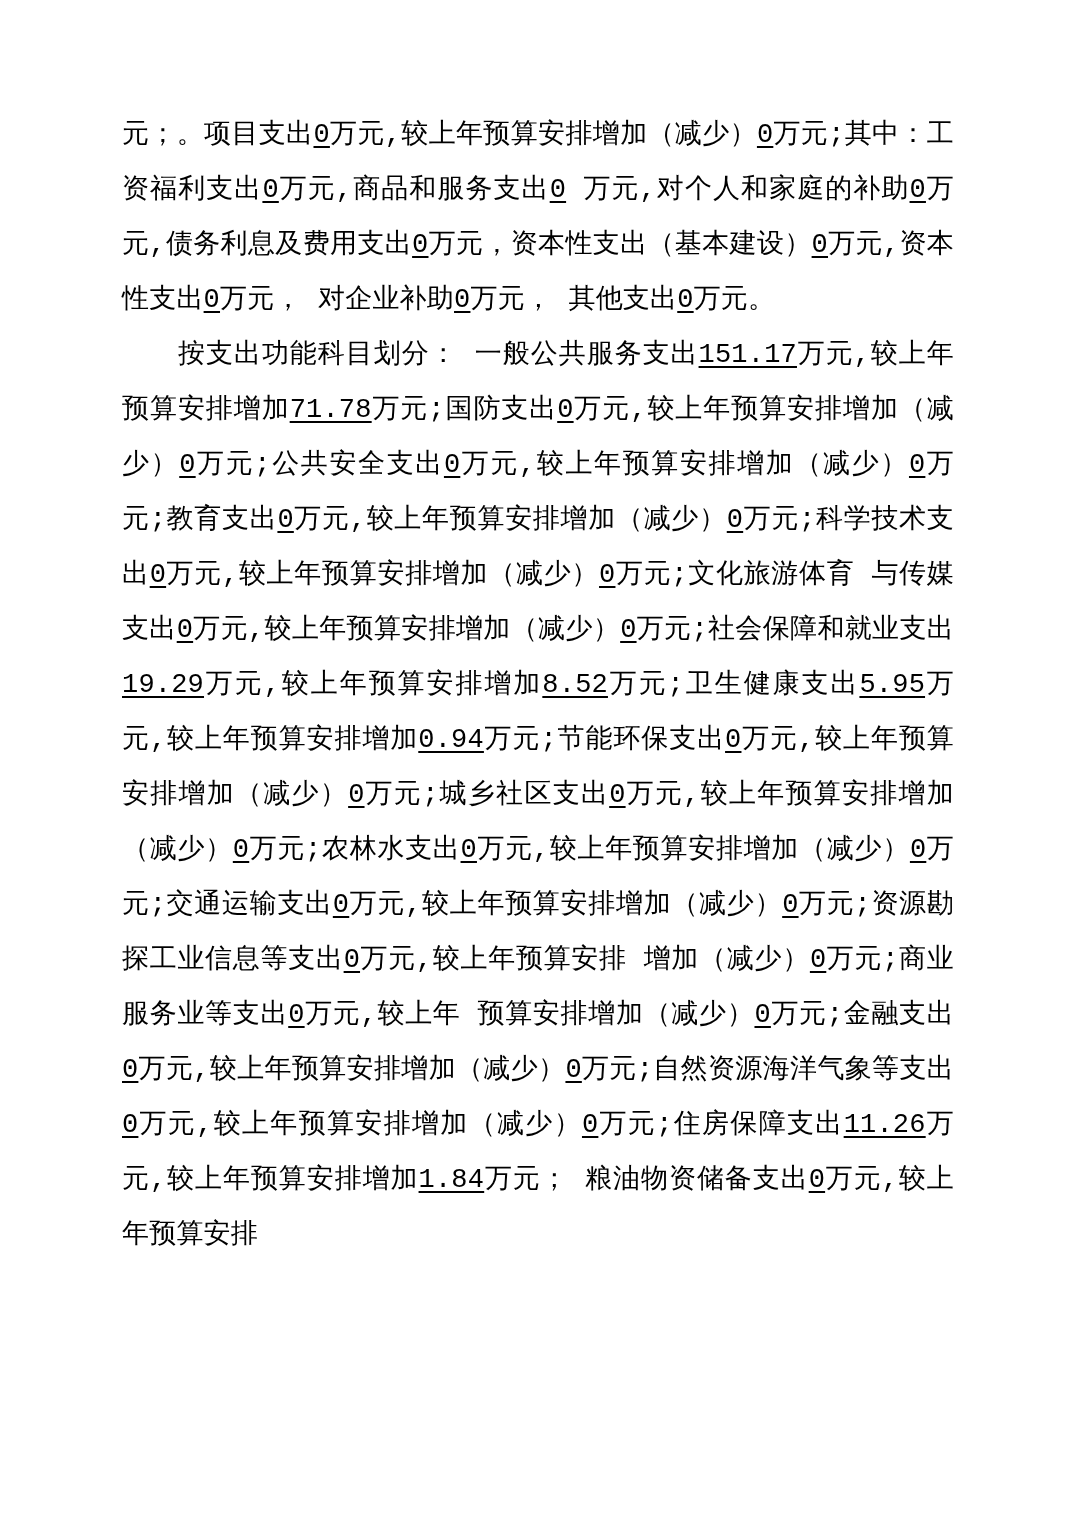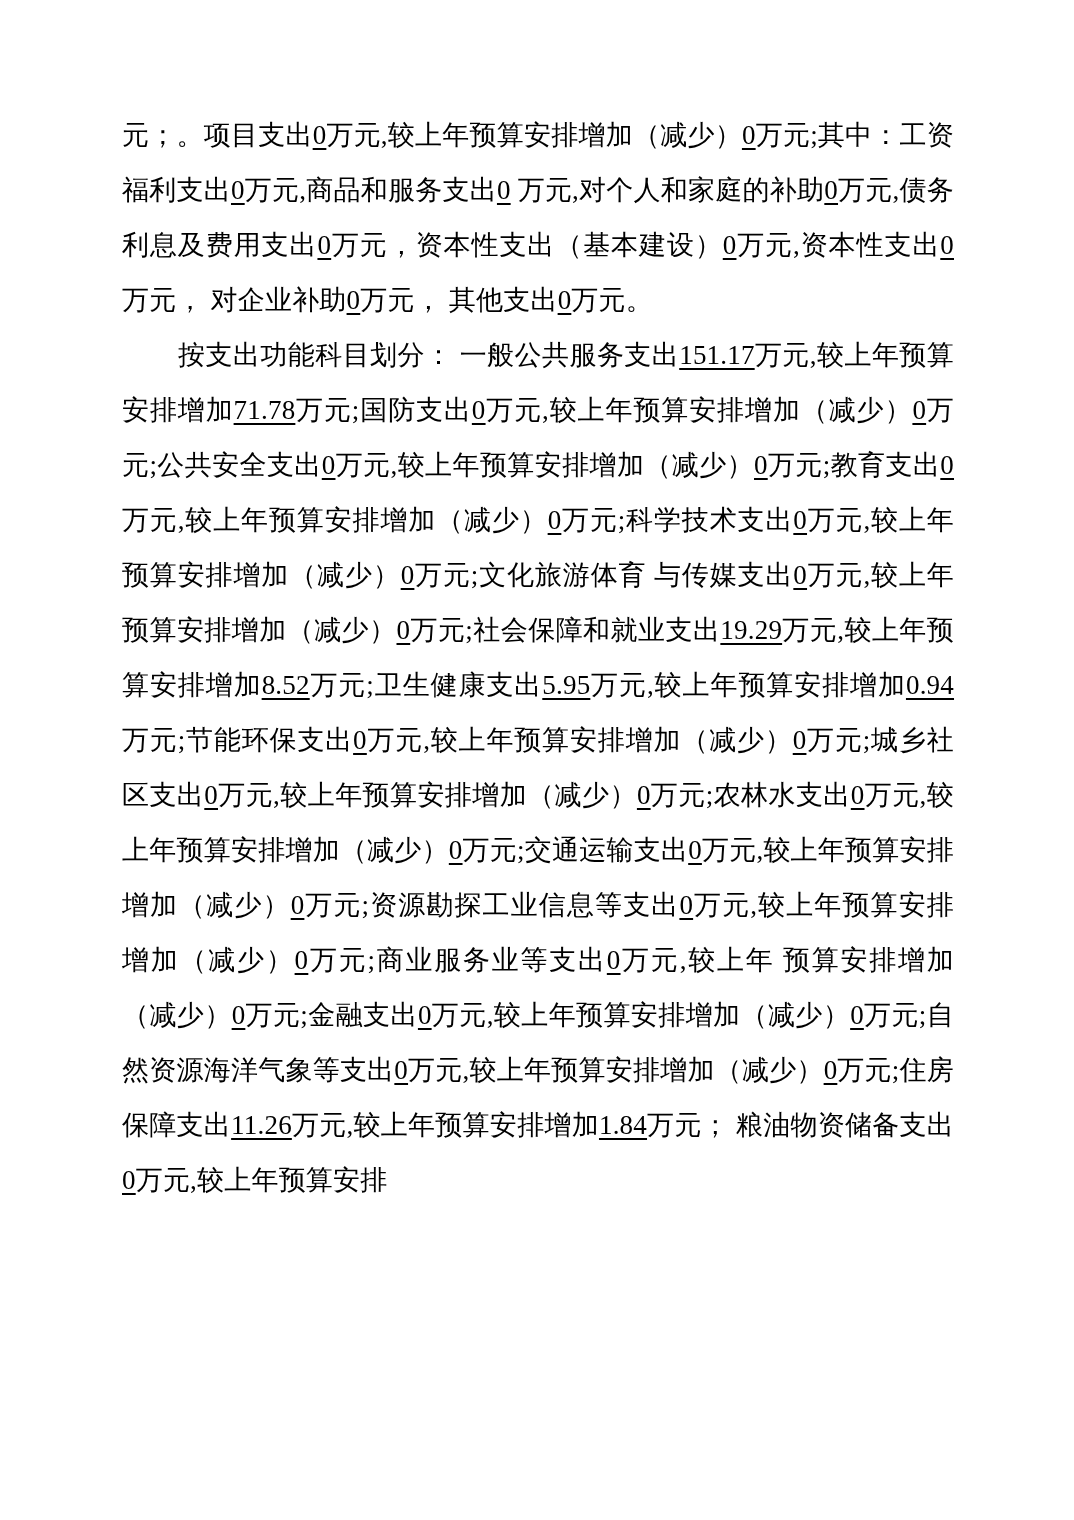--- a/index.html
+++ b/index.html
@@ -7,21 +7,21 @@
     padding: 0;
     background: #ffffff;
   }
   .page {
     width: 1074px;
     height: 1520px;
     background: #ffffff;
     position: relative;
     box-sizing: border-box;
     padding: 108px 120px 60px 122px;
-    font-family: Liberation Serif, serif;
+    font-family: Liberation Mono, monospace;
   }
   .doc-body {
     font-size: 27px;
     line-height: 55px;
     color: #000000;
     text-align: justify;
     text-justify: inter-ideograph;
     letter-spacing: 0.2px;
   }
   .para {

